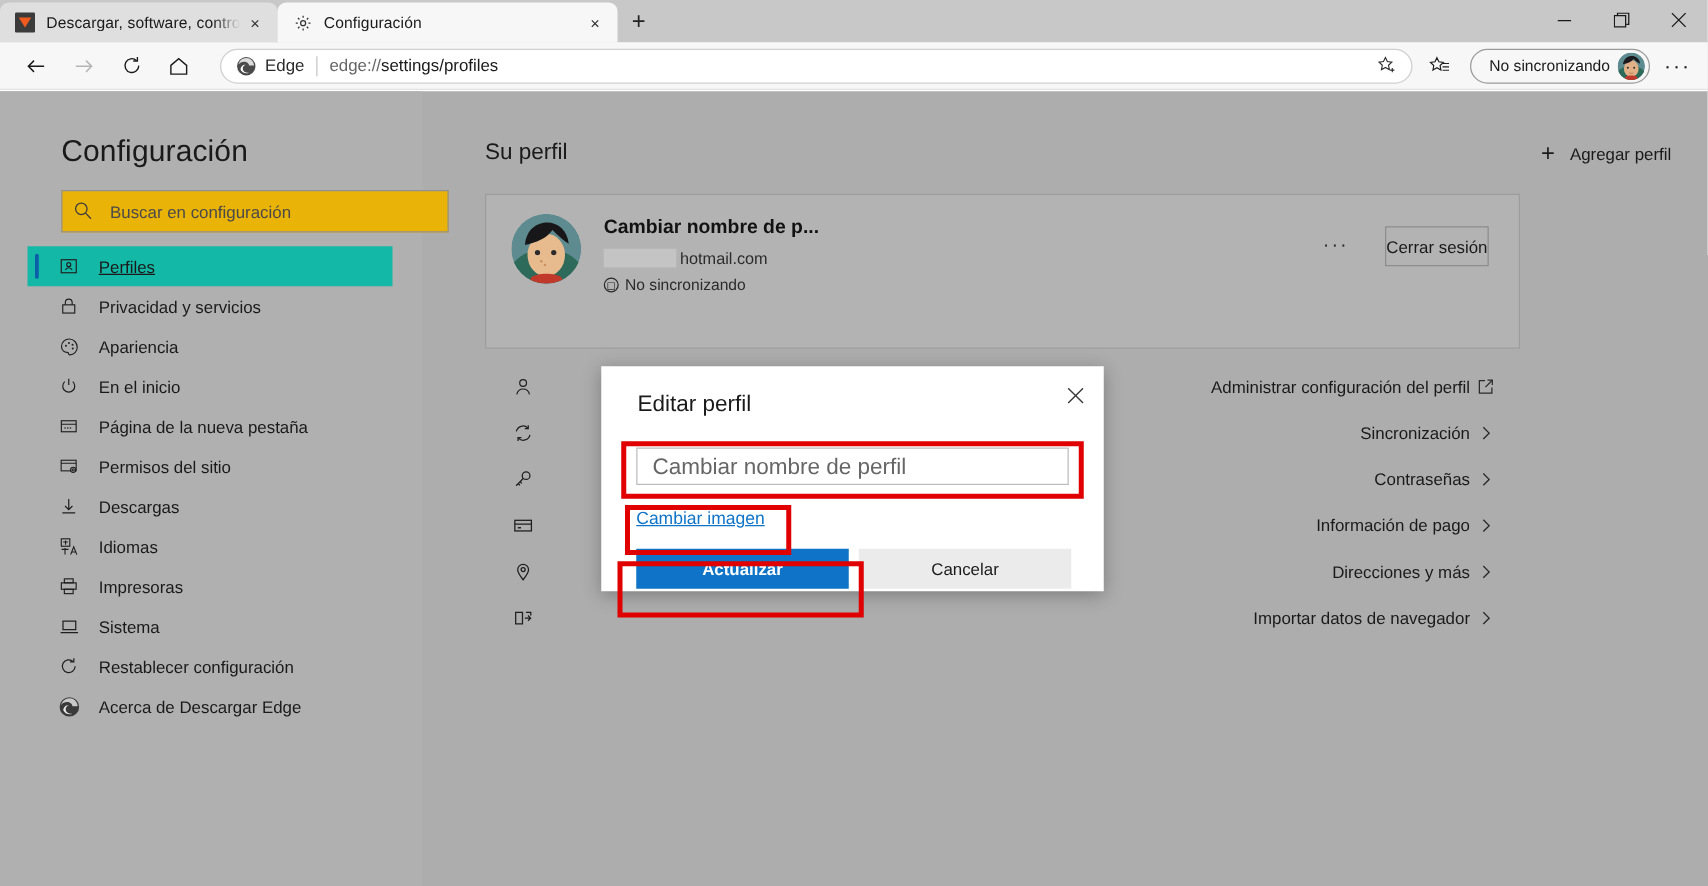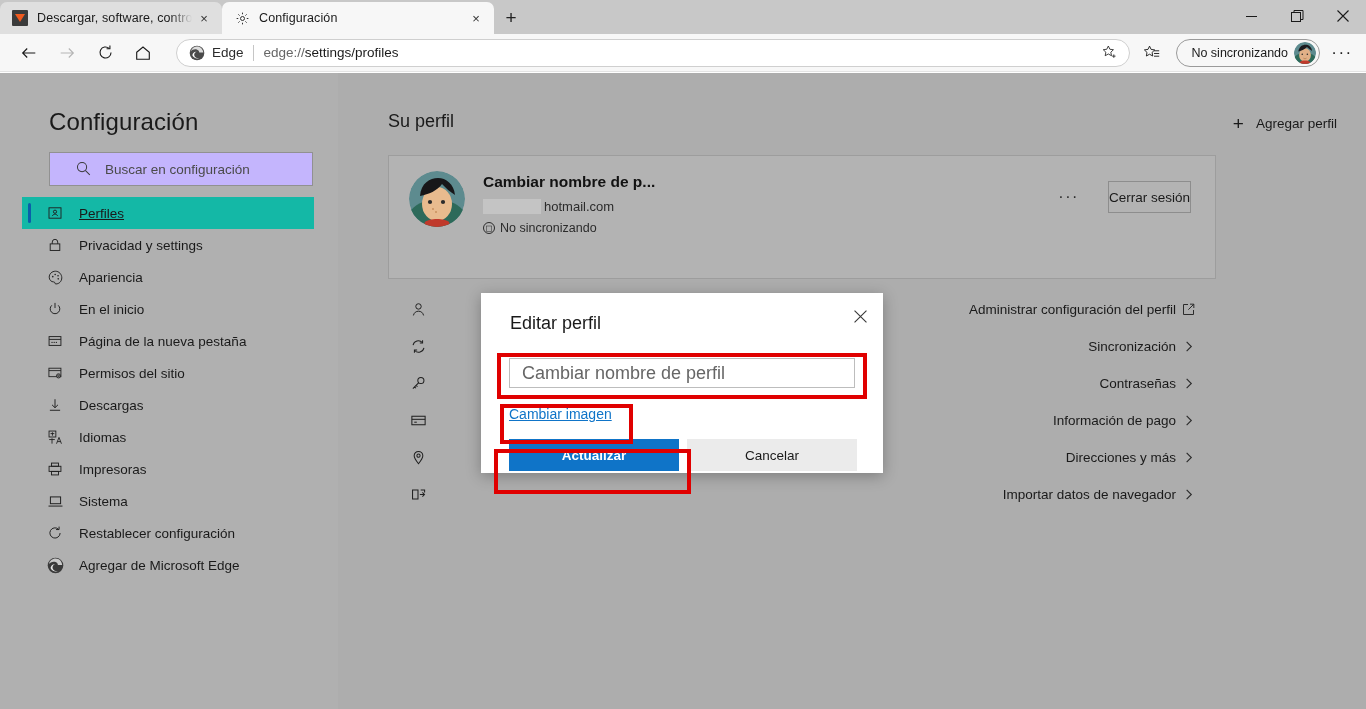--- a/index.html
+++ b/index.html
@@ -143,25 +143,25 @@
     width: 338px; height: 636px;
     background: #b0b0b0;   
   }
   .settings-title {
     position: absolute; left: 49px; top: 35px;
     font-size: 24px; color: #1a1a1a; font-weight: 400;
     letter-spacing: .1px;
   }
   .searchbox {
     position: absolute; left: 49px; top: 79px;
-    width: 264px; height: 34px;
+    width: 310px; height: 34px;
     border: 1px solid #919191;
-    background: #c4b5fd;
+    background: #eab308;
     display: flex; align-items: center;
-    padding-left: 25px;
+    padding-left: 8px;
   }
   .searchbox .mag { width: 18px; height: 18px; margin-right: 12px; color: #3a3a3a; flex: 0 0 18px;}
   .search-ph { font-size: 13.5px; color: #4a4a4a; }
 
   .navlist { position: absolute; left: 22px; top: 124px; width: 292px; }
   .navitem {
     height: 32px; display: flex; align-items: center;
     position: relative; padding-left: 24px;
     font-size: 13.5px; color: #1a1a1a;
   }
@@ -457,21 +457,21 @@
         <span>Perfiles</span>
       </div>
 
       <div class="navitem">
         <span class="nicon">
           <svg width="16" height="16" viewBox="0 0 20 20" fill="none" stroke="#1f1f1f" stroke-width="1.15">
             <rect x="4" y="8.6" width="12" height="8.2"></rect>
             <path d="M6.6 8.6V6.3a3.4 3.4 0 0 1 6.8 0v2.3"></path>
           </svg>
         </span>
-        <span>Privacidad y settings</span>
+        <span>Privacidad y servicios</span>
       </div>
 
       <div class="navitem">
         <span class="nicon">
           <svg width="17" height="17" viewBox="0 0 20 20" fill="none" stroke="#1f1f1f" stroke-width="1.1">
             <path d="M10 2.6c-4.2 0-7.4 3.1-7.4 7 0 3.5 2.6 5.6 5.2 5.6 1 0 1.5.6 1.5 1.3 0 .6.5 1.1 1.2 1.1 3.8 0 6.9-3.2 6.9-7.2 0-4.2-3.3-7.8-7.4-7.8z"></path>
             <circle cx="6.8" cy="9" r=".95" fill="#1f1f1f" stroke="none"></circle>
             <circle cx="9.6" cy="6.4" r=".95" fill="#1f1f1f" stroke="none"></circle>
             <circle cx="13" cy="8" r=".95" fill="#1f1f1f" stroke="none"></circle>
             <circle cx="13.2" cy="11.6" r=".95" fill="#1f1f1f" stroke="none"></circle>
@@ -568,21 +568,21 @@
       </div>
 
       <div class="navitem">
         <span class="nicon">
           <svg width="17" height="17" viewBox="0 0 24 24">
             <circle cx="12" cy="12" r="11" fill="#3a3a3a"></circle>
             <path d="M5 15.5c1.6 4 6.4 6 10.4 4.2-3.6.6-6.6-1.1-7.4-3.6-.8-2.6.8-5.2 3.4-5.8-3.2-.5-5.7 1.9-6.4 5.2z" fill="#e8e8e8"></path>
             <path d="M12.2 2.2C7.4 2.2 3.6 5.6 2.6 10c2-3 6.2-4.3 9.6-2.9 2 .8 3.2 2.3 3.2 4.1h6c-.3-5-4.3-9-9.2-9z" fill="#c9c9c9"></path>
           </svg>
         </span>
-        <span>Agregar de Microsoft Edge</span>
+        <span>Acerca de Descargar Edge</span>
       </div>
 
     </div>
   </div>
 
   <div class="main">
     <div class="sec-head">Su perfil</div>
 
     <div class="add-profile">
       <span class="plus">+</span>

